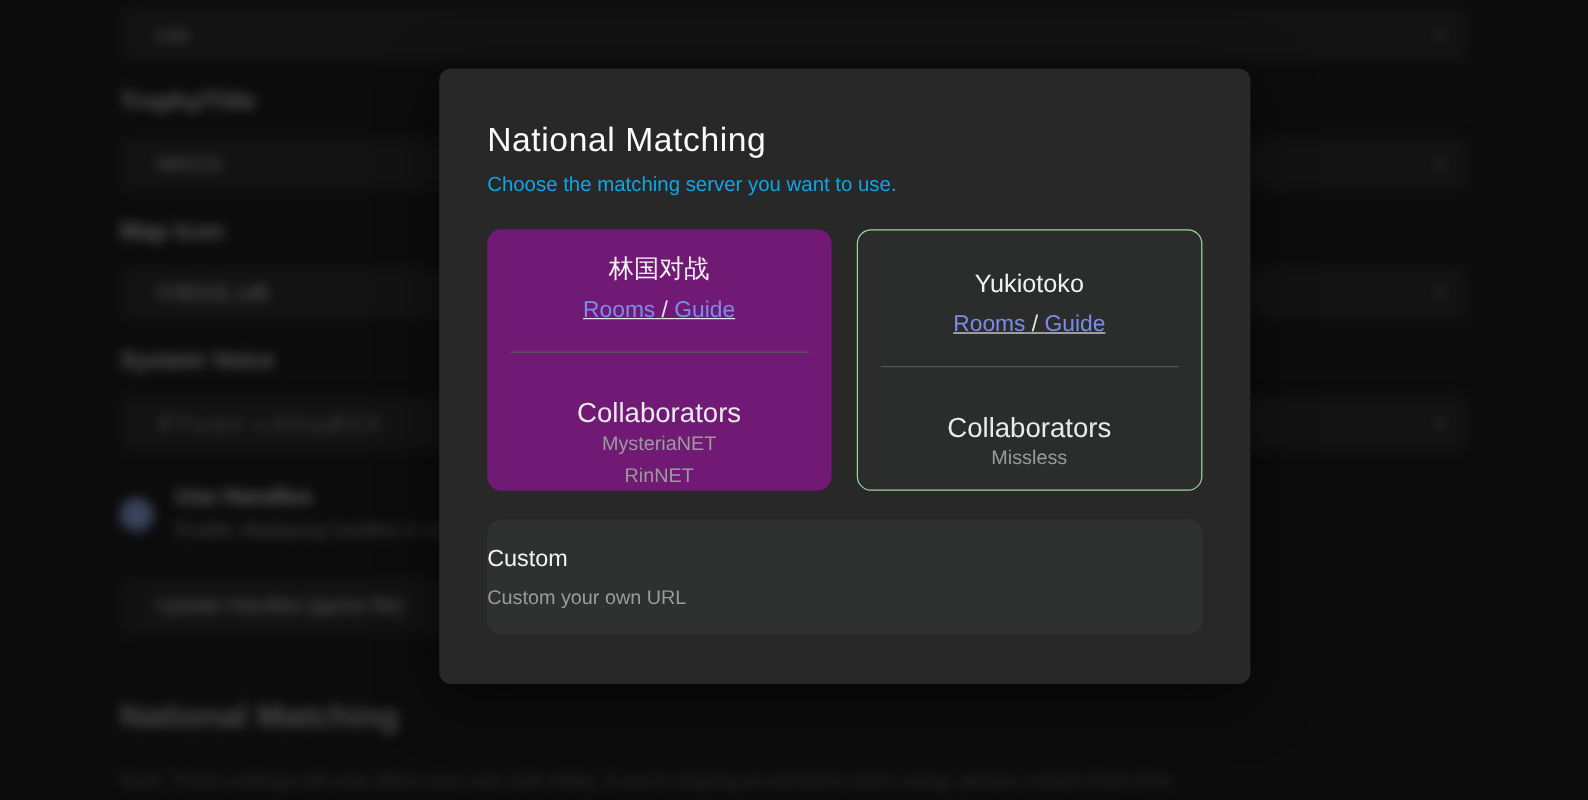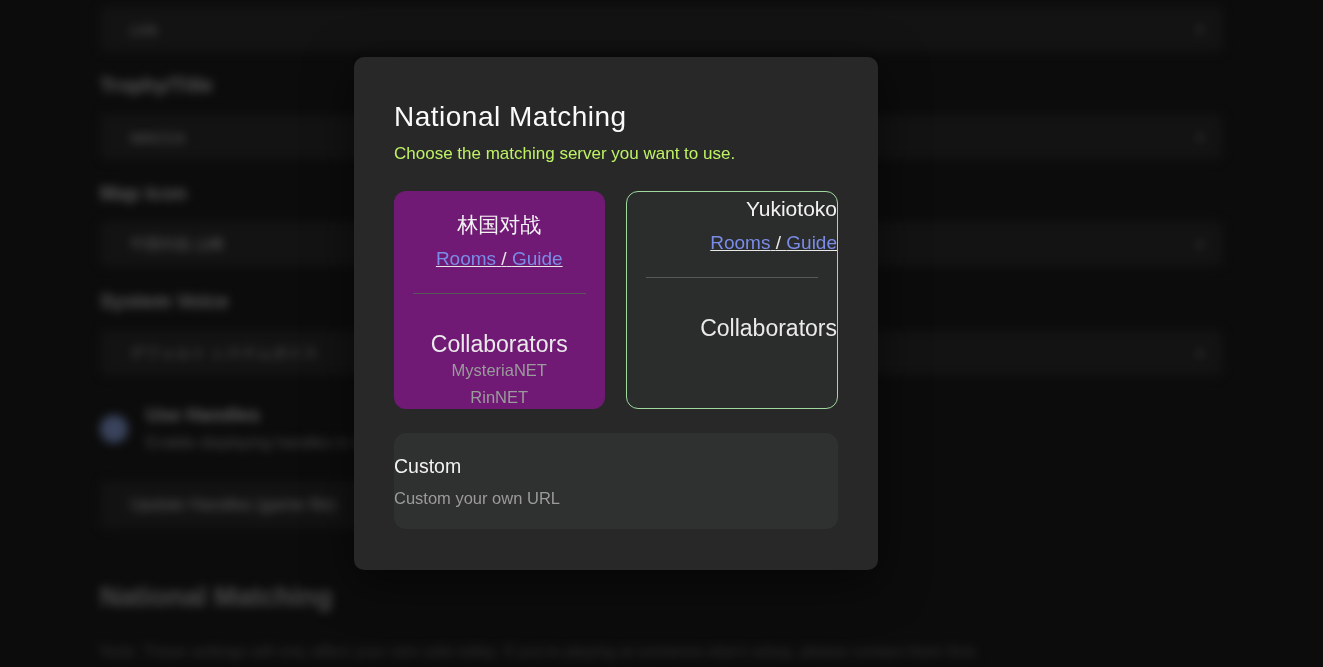--- a/index.html
+++ b/index.html
@@ -25,33 +25,33 @@
     position:absolute;left:100px;top:481px;width:640px;height:48px;
     background:#292929;border-radius:8px;box-sizing:border-box;
     display:flex;align-items:center;padding-left:30px;color:#c5c5c5;font-size:17px;
   }
   .bg-heading{position:absolute;left:100px;top:582px;font-size:27px;font-weight:700;color:#a8a8a8;}
   .bg-note{position:absolute;left:100px;top:643px;width:1180px;font-size:16px;color:#6a6a6a;white-space:nowrap;overflow:hidden;}
   
   .overlay{position:absolute;inset:0;background:rgba(0,0,0,0.55);}
   
   .modal{
-    position:absolute;left:354px;top:57px;width:524px;height:513px;
+    position:absolute;left:366px;top:57px;width:676px;height:513px;
     background:#282828;border-radius:10px;box-sizing:border-box;
     padding:44px 40px 0 40px;box-shadow:0 12px 48px rgba(0,0,0,0.55);
   }
   .modal-title{font-size:28px;color:#fafafa;font-weight:400;letter-spacing:.5px;}
-  .modal-subtitle{font-size:17px;color:#bef264;margin-top:11px;}
+  .modal-subtitle{font-size:17px;color:#0ea5e9;margin-top:11px;}
   .server-row{display:flex;gap:21px;margin-top:27px;}
   .server-card{
     flex:1;height:218px;background:#701a75;border-radius:12px;
     box-sizing:border-box;text-align:center;padding-top:20px;cursor:pointer;
   }
   .server-card.selected{
-    background:#2b2c2c;border:1.5px solid #9fd99f;padding-top:3px;text-align:right;
+    background:#2b2c2c;border:1.5px solid #9fd99f;padding-top:31px;
   }
   .server-name{font-size:21px;color:#f2f2f2;line-height:28px;}
   .server-links{font-size:19px;color:#e8e8e8;margin-top:7px;line-height:26px;text-decoration:underline;}
   .server-links .link{color:#7b8ce8;text-decoration:none;cursor:pointer;}
   .card-divider{border:none;border-top:1px solid #575757;margin:21px 19px 0 19px;}
   .collab-label{font-size:23px;color:#eaeaea;margin-top:37px;line-height:26px;}
   .collab-name{font-size:16.5px;color:#9b9b9b;line-height:27px;}
   .custom-card{
     margin-top:24px;height:96px;background:#2f3030;border-radius:12px;
     box-sizing:border-box;text-align:left;padding-top:20px;cursor:pointer;
@@ -121,20 +121,21 @@
 
     <div class="server-card selected">
       <div class="server-name">Yukiotoko</div>
       <div class="server-links">
         <span class="link">Rooms</span>
         <span> <span>/</span> </span>
         <span class="link">Guide</span>
       </div>
       <hr class="card-divider">
       <div class="collab-label">Collaborators</div>
+      <div class="collab-name">Missless</div>
     </div>
   </div>
 
   <div class="custom-card">
     <div class="custom-title">Custom</div>
     <div class="custom-subtitle">Custom your own URL</div>
   </div>
 </div>
 
 </body></html>

